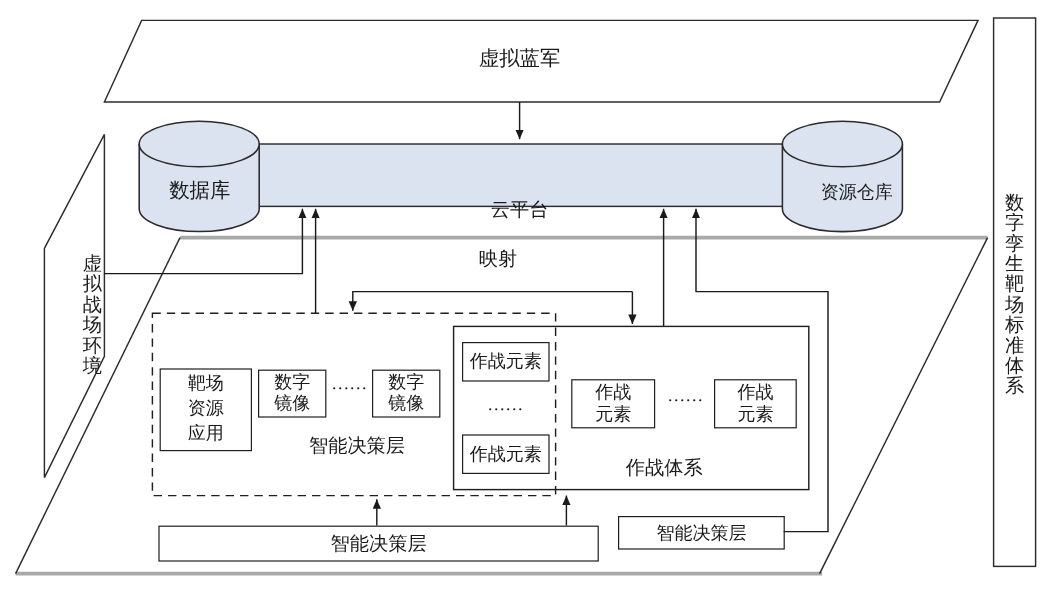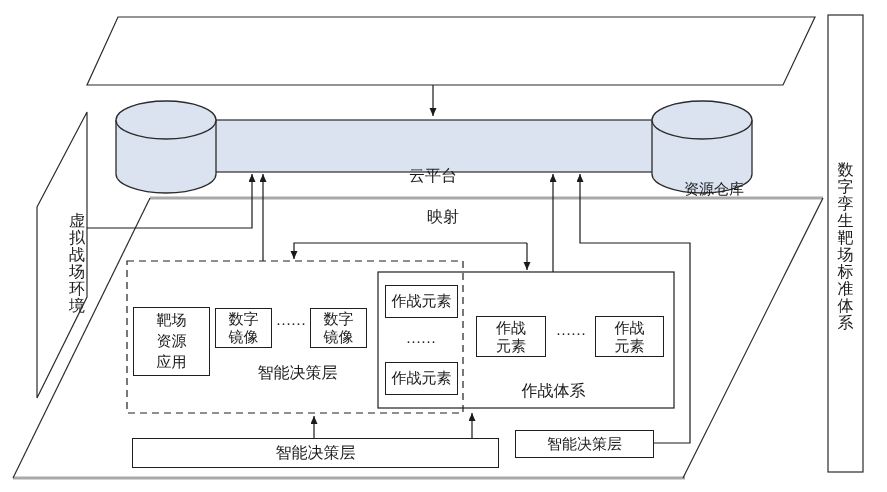--- a/index.html
+++ b/index.html
@@ -53,23 +53,25 @@
     <path d="M527,243 V270" fill="none" stroke="#1a1a1a" stroke-width="1.2" marker-end="url(#arr)"></path>
     <path d="M553,272 V174" fill="none" stroke="#1a1a1a" stroke-width="1.2" marker-end="url(#arr)"></path>
     <path d="M653,443 H690 V243 H580 V174" fill="none" stroke="#1a1a1a" stroke-width="1.2" marker-end="url(#arr)"></path>
     <path d="M314,438 V416" fill="none" stroke="#1a1a1a" stroke-width="1.2" marker-end="url(#arr)"></path>
     <path d="M472,438 V413" fill="none" stroke="#1a1a1a" stroke-width="1.2" marker-end="url(#arr)"></path>
 
     <rect x="378" y="272" width="296" height="136" fill="none" stroke="#1f1f1f" stroke-width="1.2"></rect>
     <rect x="127" y="261" width="336" height="152" fill="none" stroke="#1f1f1f" stroke-width="1.2" stroke-dasharray="7 5"></rect>
   </svg>
 
+  <div class="lbl fs17" style="left:333px;top:37px;width:200px;height:24px;">虚拟蓝军</div>
   <div class="lbl fs16" style="left:333px;top:134px;width:200px;height:22px;margin-top:31px;">云平台</div>
-  <div class="lbl fs15" style="left:653px;top:150px;width:122px;height:22px;margin-top:28px;">资源仓库</div>
-  <div class="lbl fs16" style="left:412px;top:206px;width:62px;height:22px;">映射</div>
+  <div class="lbl fs17" style="left:118px;top:148px;width:97px;height:22px;">数据库</div>
+  <div class="lbl fs15" style="left:653px;top:150px;width:122px;height:22px;">资源仓库</div>
+  <div class="lbl fs16" style="left:384px;top:206px;width:62px;height:22px;">映射</div>
 
   <div class="vtext" style="left:52px;top:212px;width:18px;margin-left:16px;">虚拟战场环境</div>
   <div class="vtext" style="left:837px;top:161px;width:17px;">数字孪生靶场标准体系</div>
 
   <div class="box fs15 lh21" style="left:133px;top:307px;width:77px;height:69px;">靶场
 资源
 应用</div>
   <div class="box fs15 lh18" style="left:215px;top:308px;width:57px;height:40px;">数字
 镜像</div>
   <div class="lbl fs15" style="left:272px;top:309px;width:38px;height:22px;">……</div>

